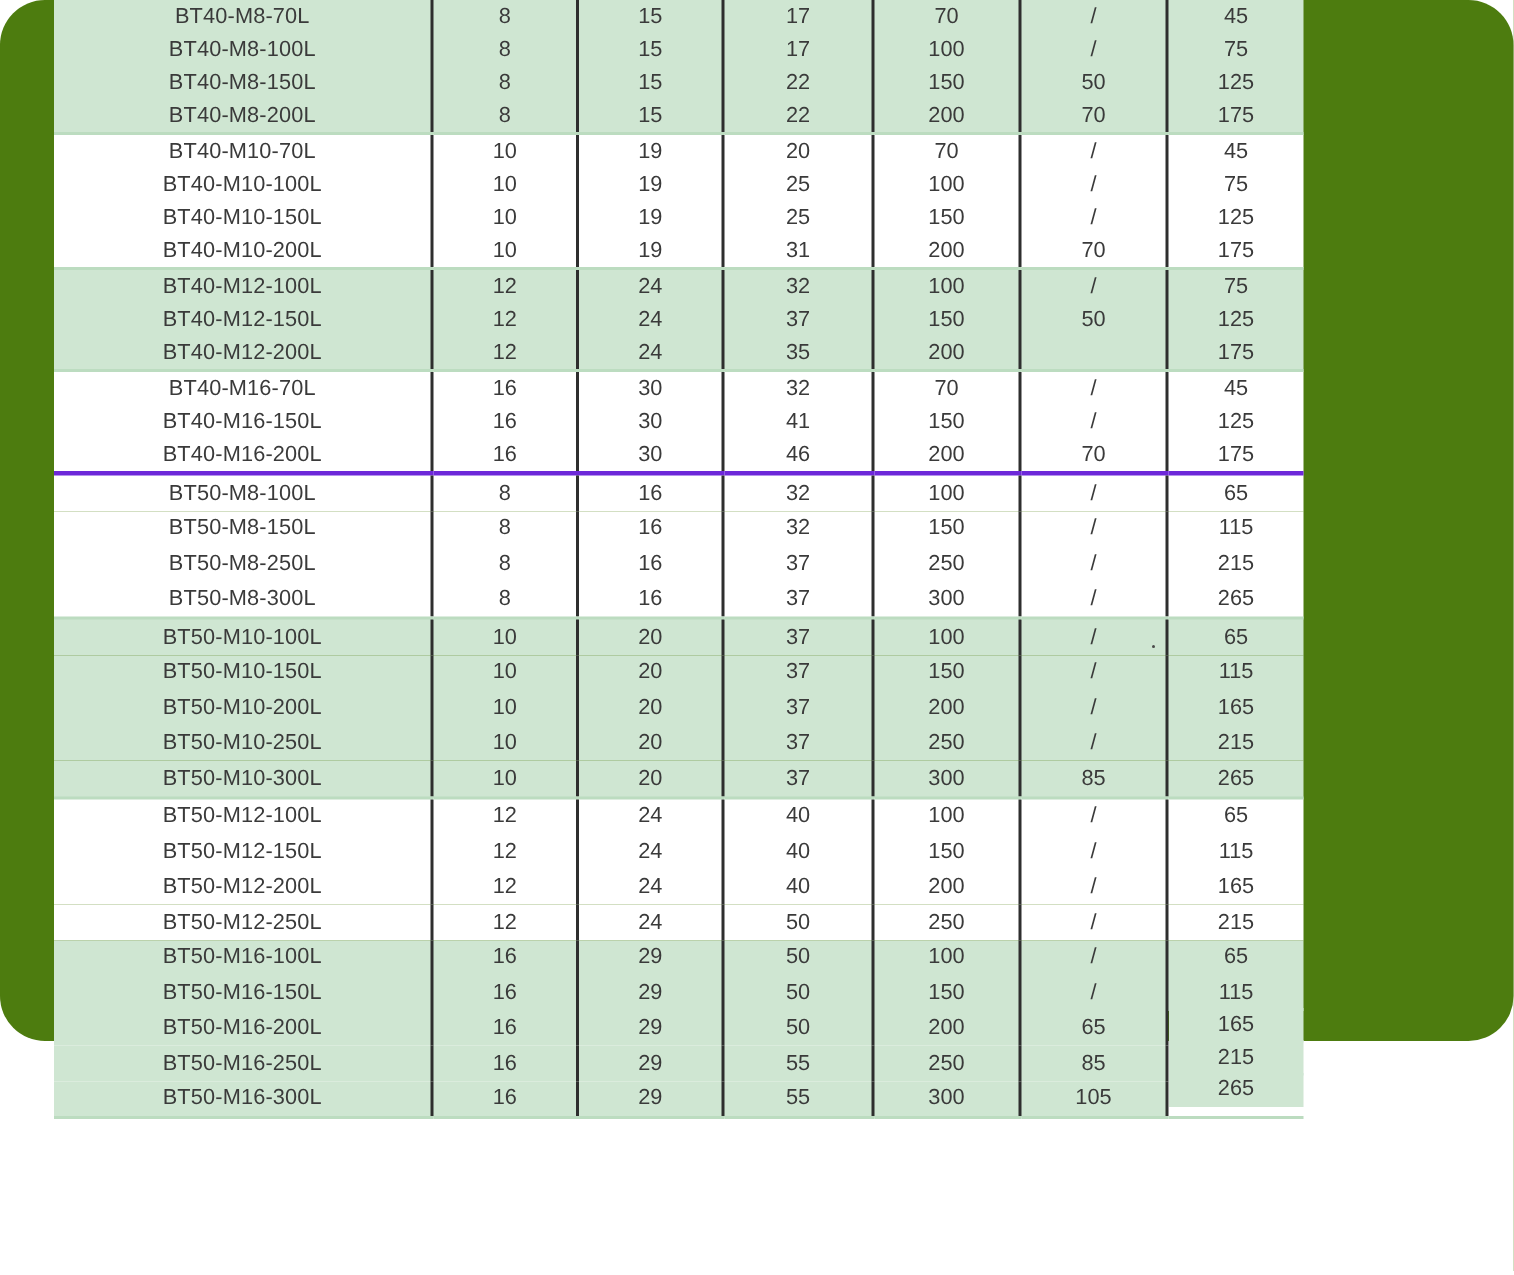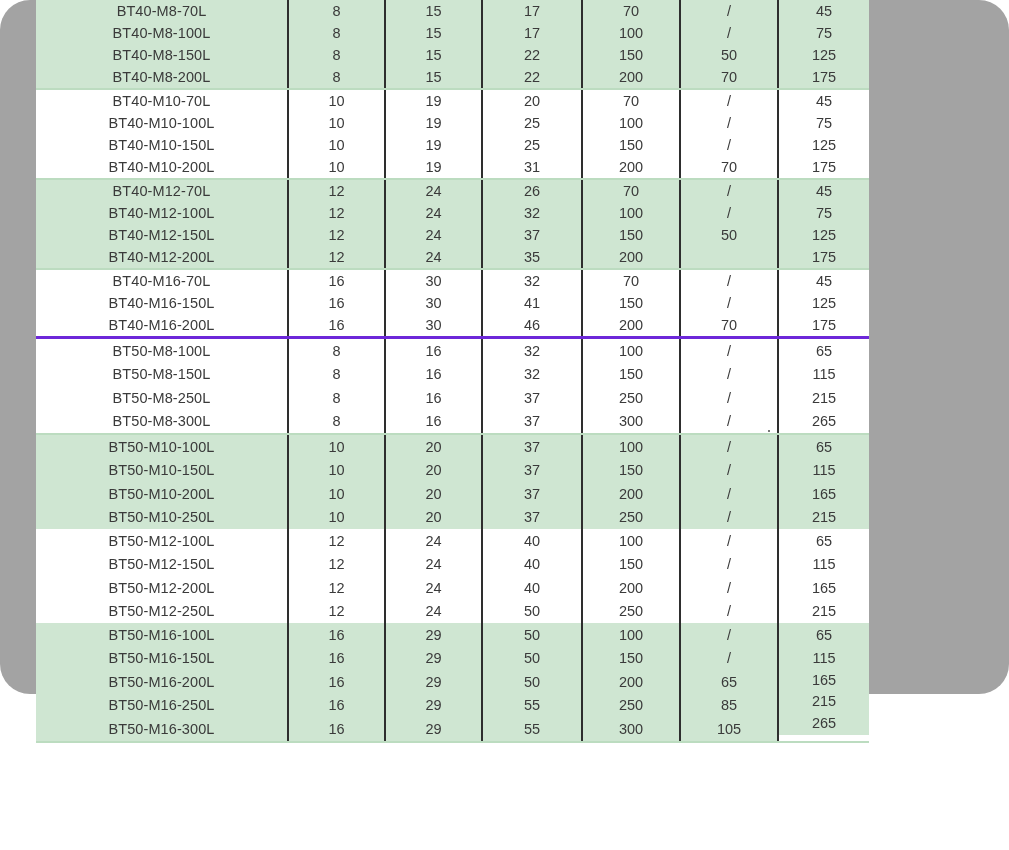--- a/index.html
+++ b/index.html
@@ -12,21 +12,21 @@
     height: 850px;
     font-family: "Liberation Sans", sans-serif;
     color: #2b2b2b;
     overflow: hidden;
   }
 
   #sheet {
     position: relative;
     width: 1009px;
     height: 694px;
-    background: #a3a3a3;
+    background: #4d7c0f;
     border-radius: 30px;
   }
 
   
   .spec-table {
     position: absolute;
     left: 36px;
     top: 0px;
     width: 833px;
     border-collapse: collapse;
@@ -181,29 +181,20 @@
         <tr class="plain r40 group-end">
           <td class="model">BT40-M10-200L</td>
           <td class="rule-l">10</td>
           <td class="rule-l">19</td>
           <td class="rule-l">31</td>
           <td class="rule-l">200</td>
           <td class="rule-l">70</td>
           <td class="rule-l">175</td>
         </tr>
         <tr class="band r40">
-          <td class="model">BT40-M12-70L</td>
-          <td class="rule-l">12</td>
-          <td class="rule-l">24</td>
-          <td class="rule-l">26</td>
-          <td class="rule-l">70</td>
-          <td class="rule-l">/</td>
-          <td class="rule-l">45</td>
-        </tr>
-        <tr class="band r40">
           <td class="model">BT40-M12-100L</td>
           <td class="rule-l">12</td>
           <td class="rule-l">24</td>
           <td class="rule-l">32</td>
           <td class="rule-l">100</td>
           <td class="rule-l">/</td>
           <td class="rule-l">75</td>
         </tr>
         <tr class="band r40">
           <td class="model">BT40-M12-150L</td>
@@ -314,20 +305,29 @@
           <td class="rule-l">165</td>
         </tr>
         <tr class="band r50">
           <td class="model">BT50-M10-250L</td>
           <td class="rule-l">10</td>
           <td class="rule-l">20</td>
           <td class="rule-l">37</td>
           <td class="rule-l">250</td>
           <td class="rule-l">/</td>
           <td class="rule-l">215</td>
+        </tr>
+        <tr class="band r50 group-end">
+          <td class="model">BT50-M10-300L</td>
+          <td class="rule-l">10</td>
+          <td class="rule-l">20</td>
+          <td class="rule-l">37</td>
+          <td class="rule-l">300</td>
+          <td class="rule-l">85</td>
+          <td class="rule-l">265</td>
         </tr>
         <tr class="plain r50">
           <td class="model">BT50-M12-100L</td>
           <td class="rule-l">12</td>
           <td class="rule-l">24</td>
           <td class="rule-l">40</td>
           <td class="rule-l">100</td>
           <td class="rule-l">/</td>
           <td class="rule-l">65</td>
         </tr>

